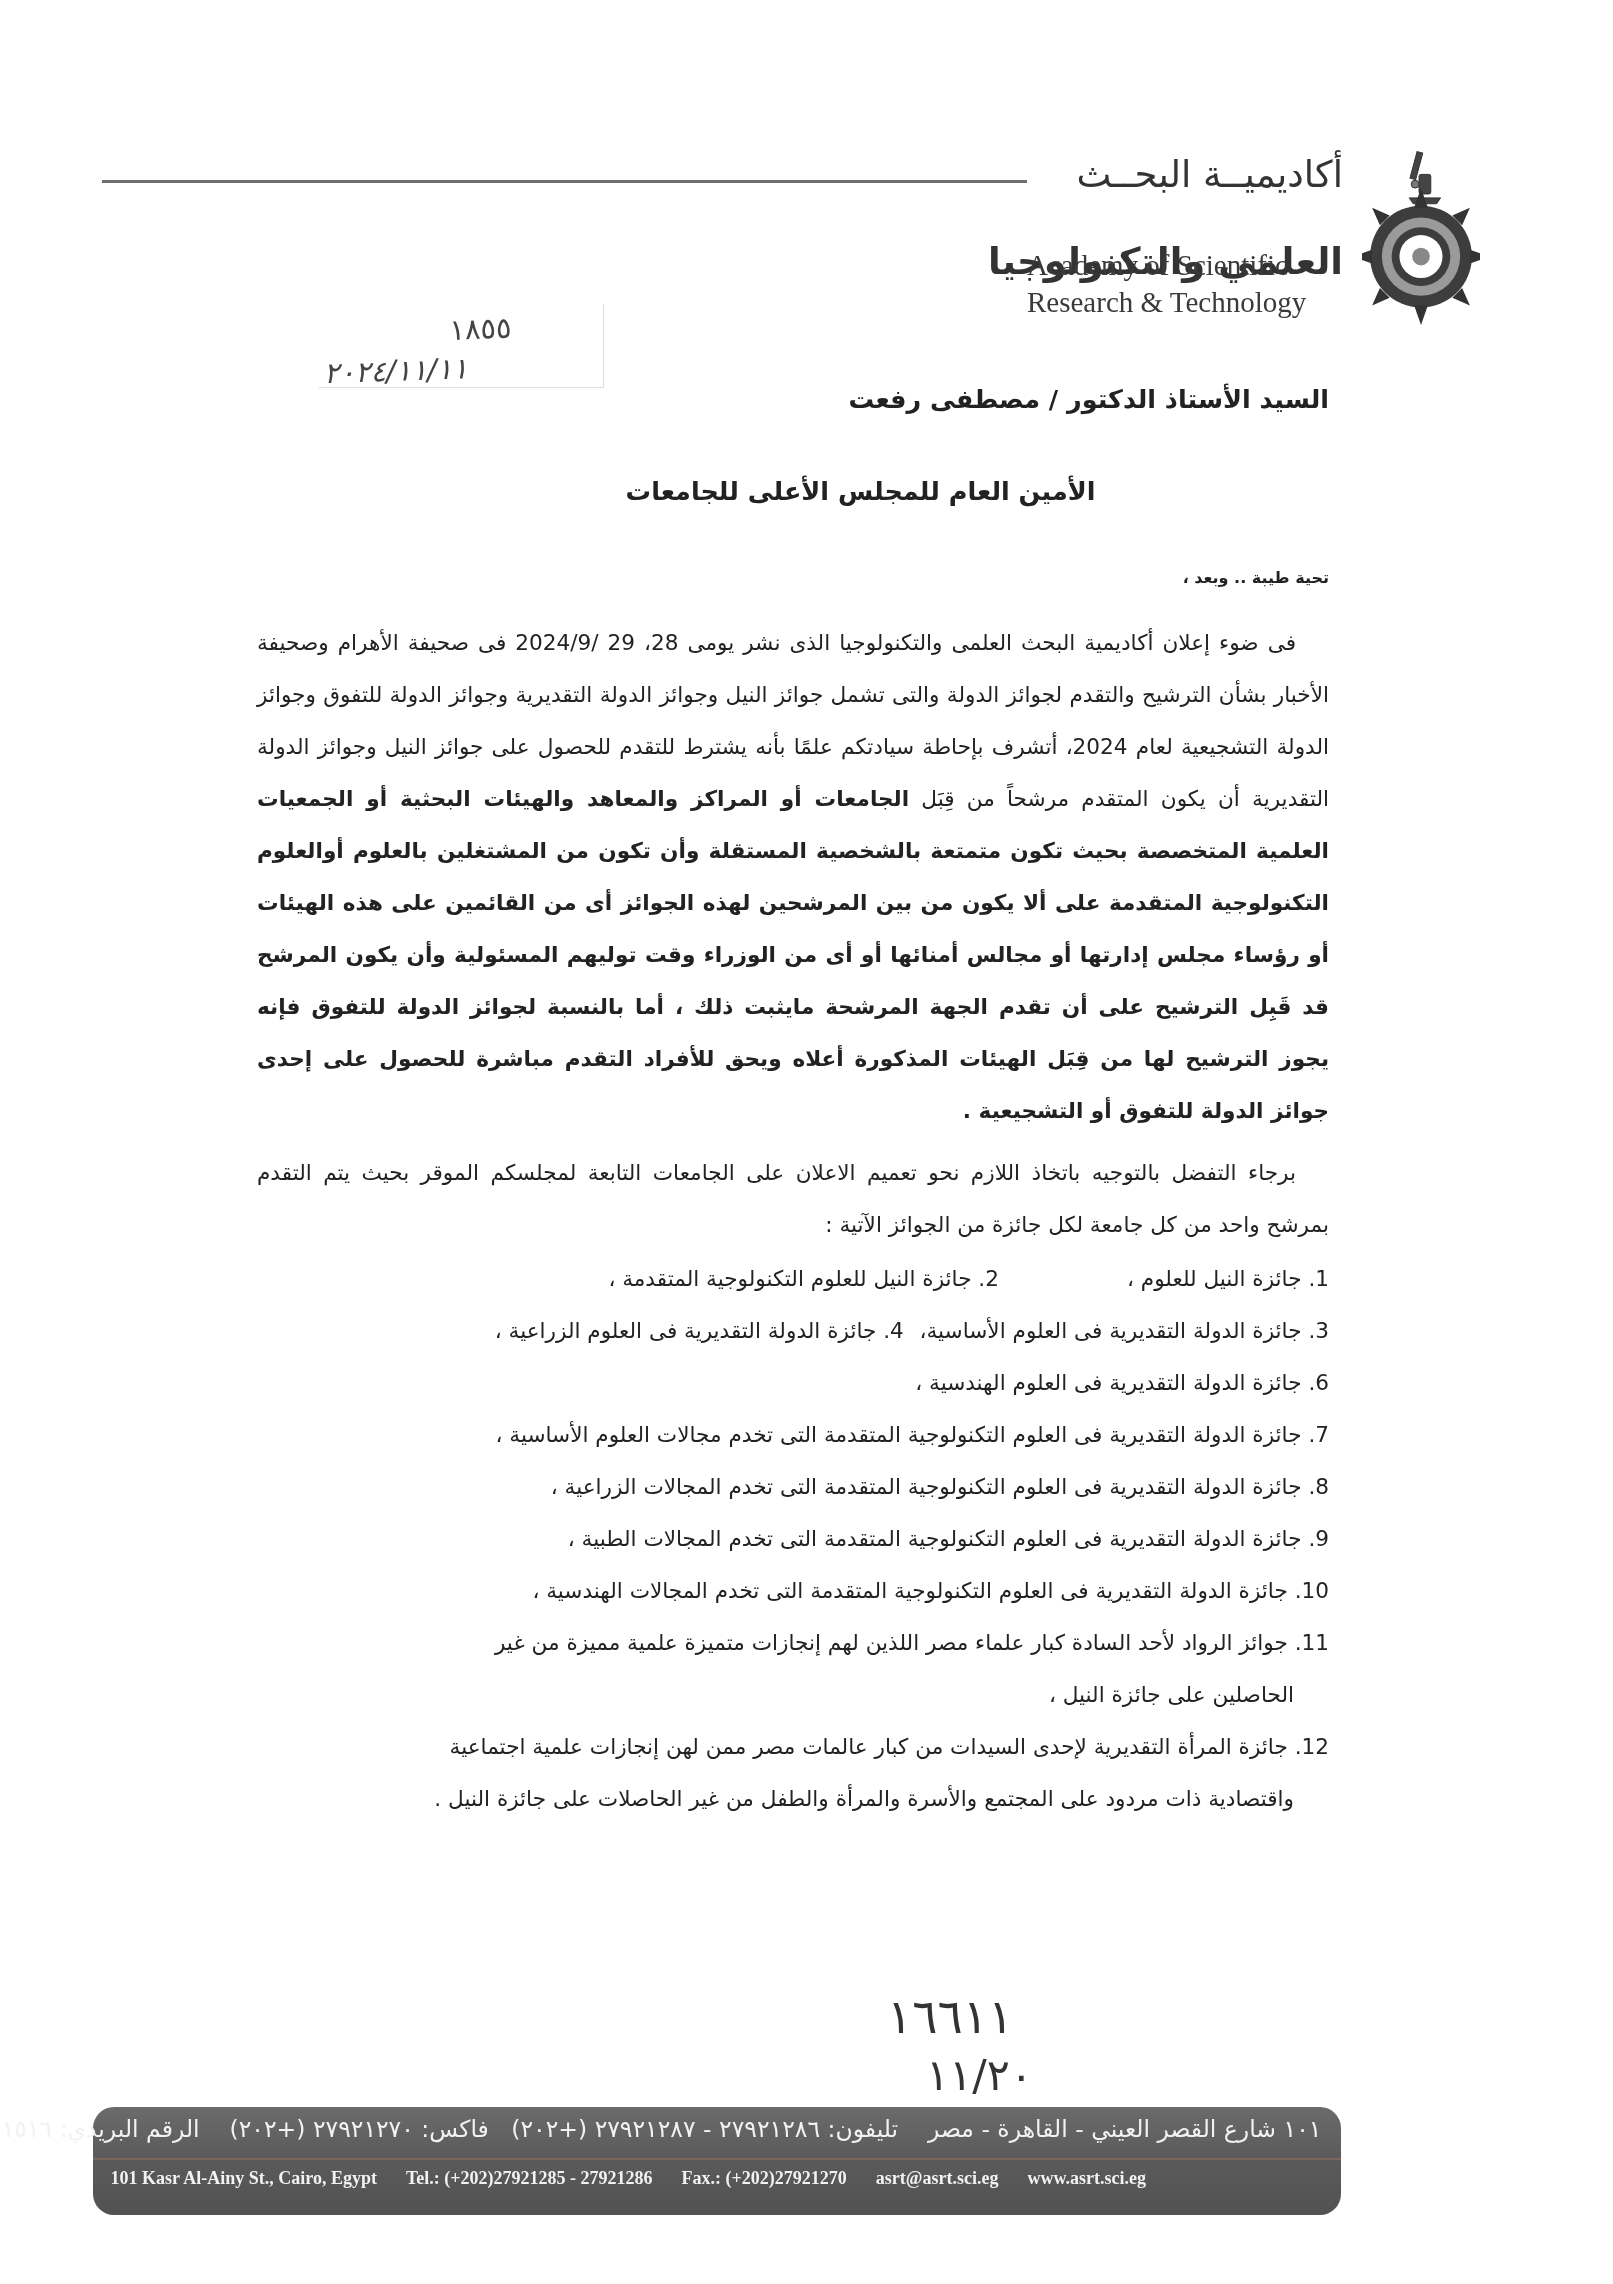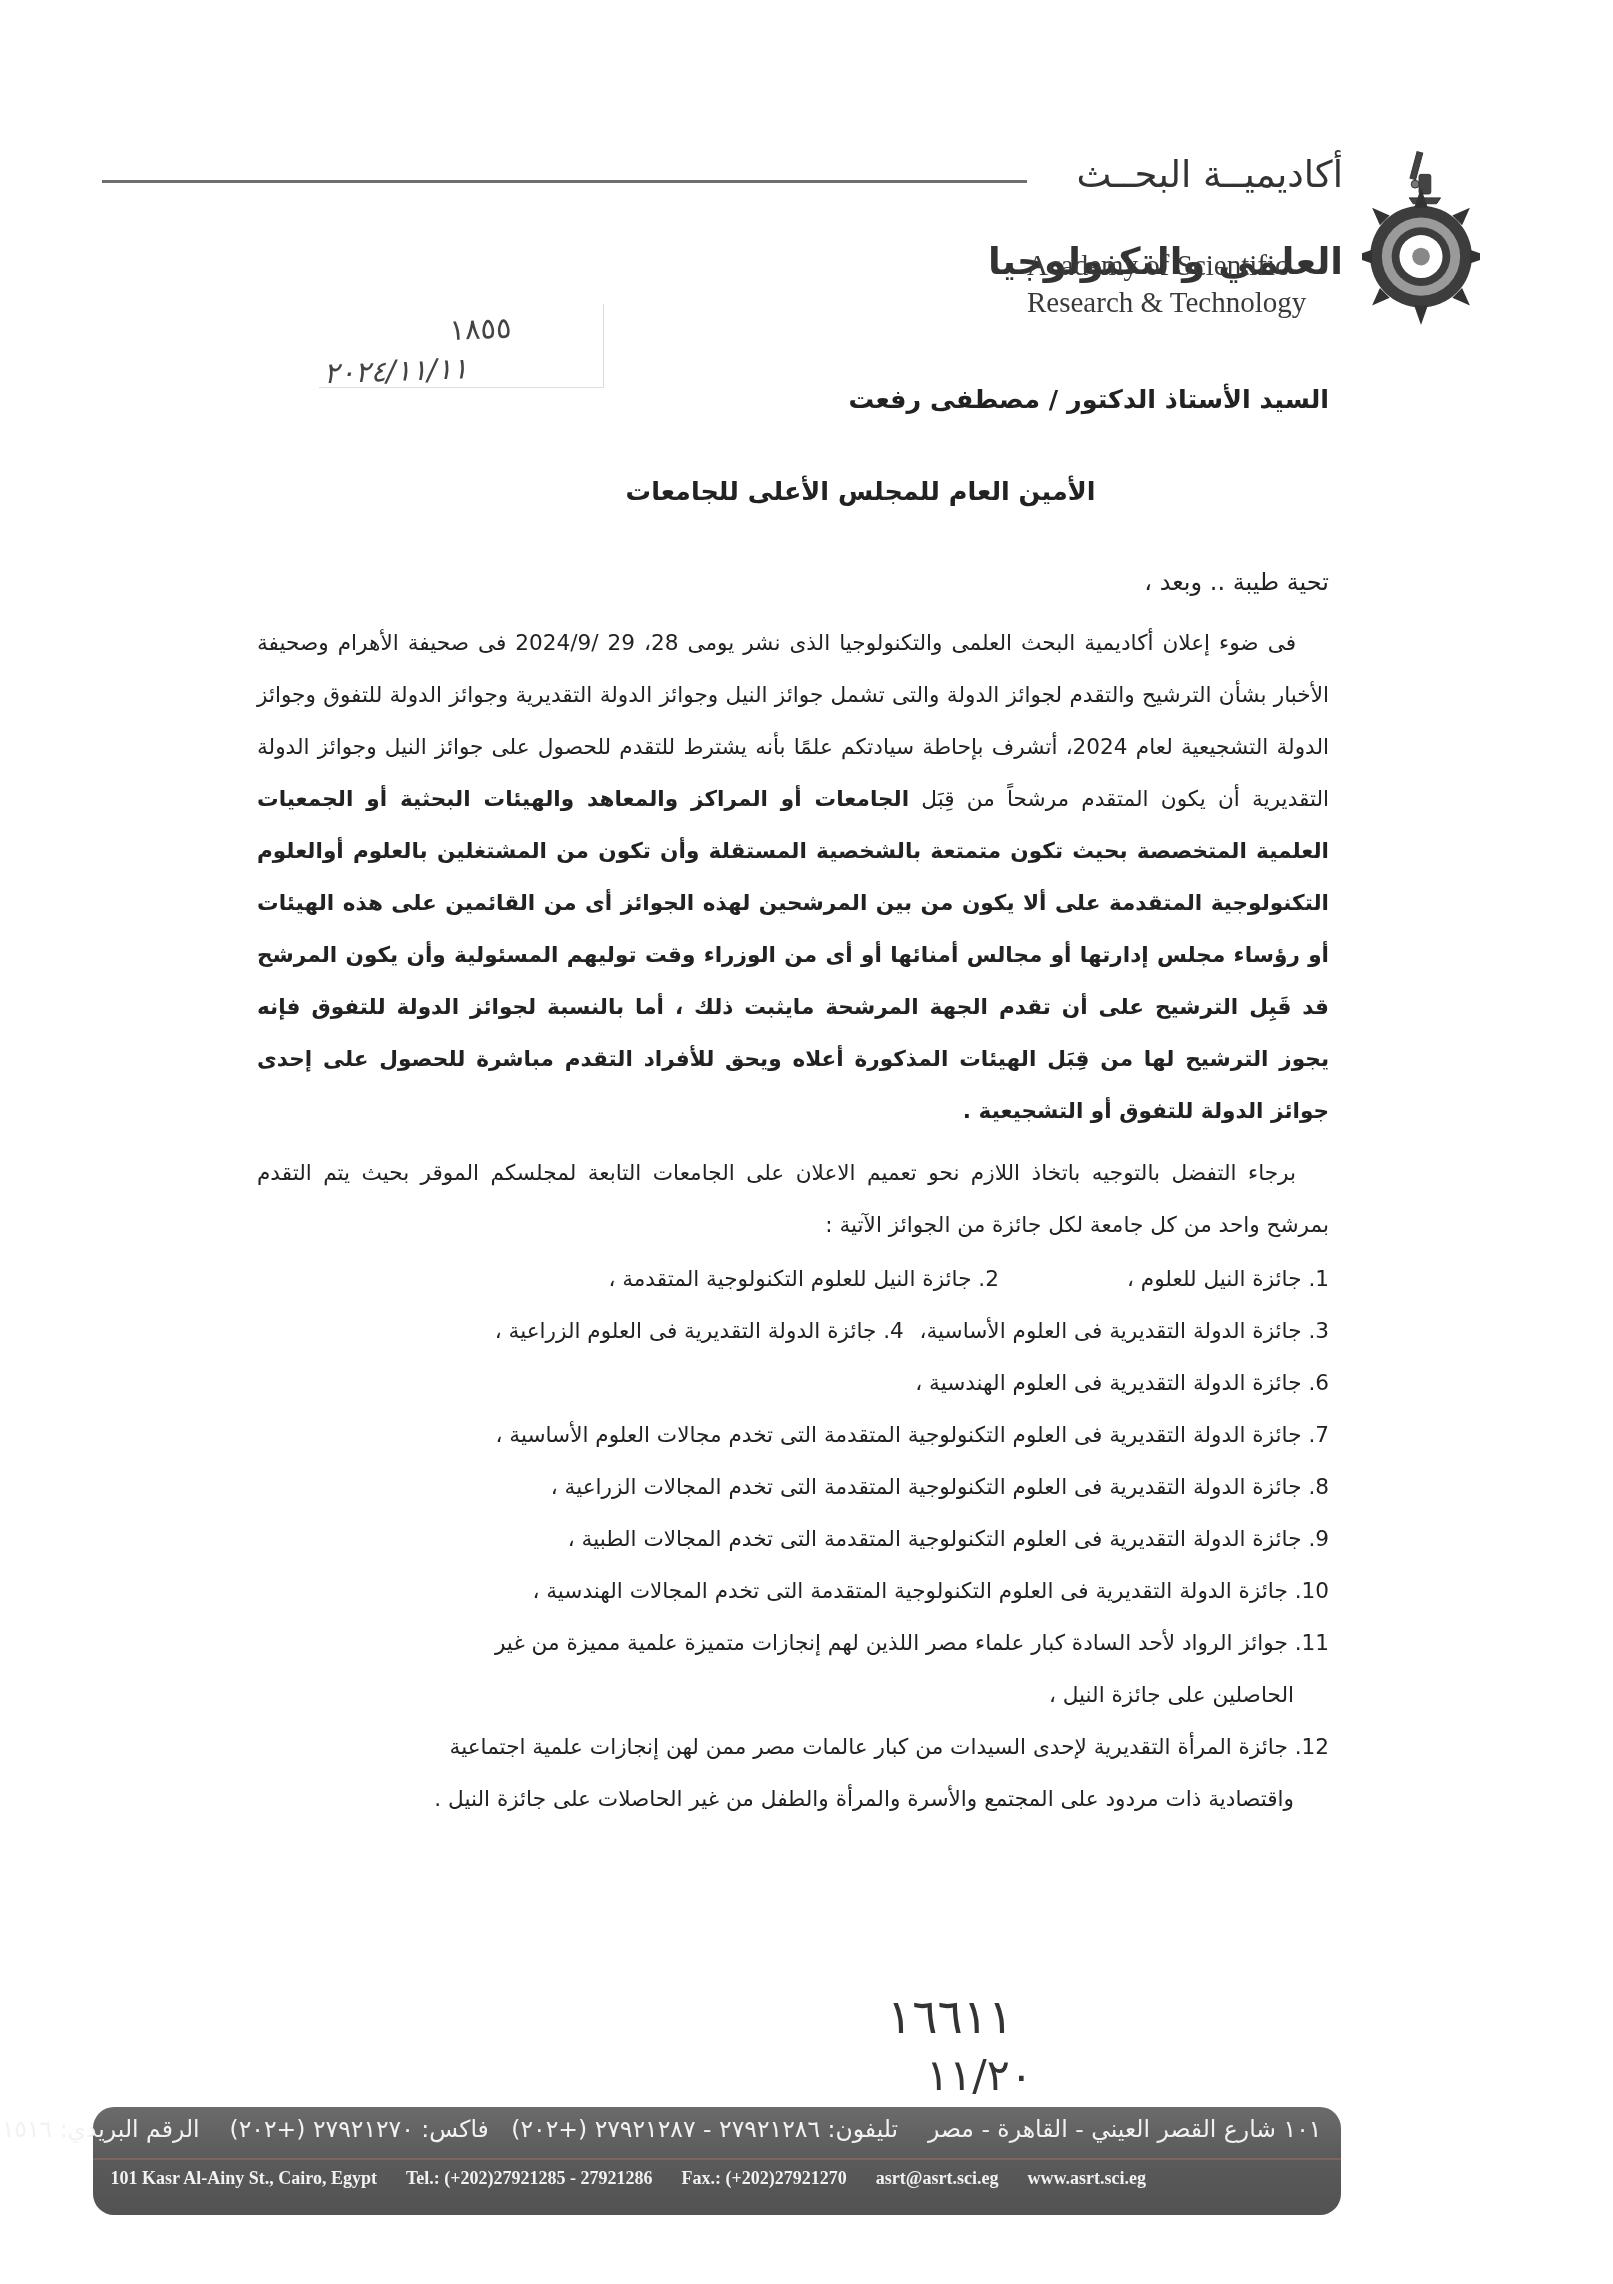--- a/index.html
+++ b/index.html
@@ -31,21 +31,21 @@
     .stamp-box {
       position: absolute; left: 319px; top: 304px; width: 284px; height: 83px;
       border-right: 1px solid #ddd; border-bottom: 1px solid #ddd;
     }
     .letter {
       position: absolute; right: 284px; direction: rtl; text-align: right;
       font-family: "DejaVu Sans", sans-serif; color: #222;
     }
     .recipient { top: 384px; font-size: 25.5px; font-weight: bold; }
     .recipient-title { top: 476px; right: 0; left: 0; text-align: center; font-size: 25.5px; font-weight: bold; padding-left: 108px; }
-    .greeting { top: 568px; font-size: 24px; font-weight: normal; }
+    .greeting { top: 568px; font-size: 16px; font-weight: bold; }
     .body-para {
       position: absolute; left: 257px; width: 1072px; direction: rtl; text-align: justify;
       font-size: 21.6px; line-height: 52px; color: #222;
     }
     .para1 { top: 617px; }
     .para1 .indent { padding-right: 33px; }
     .para1 .bold { font-weight: bold; }
     .para2 { top: 1147px; }
     .awards {
       position: absolute; left: 225px; right: 284px; top: 1253px; direction: rtl;

